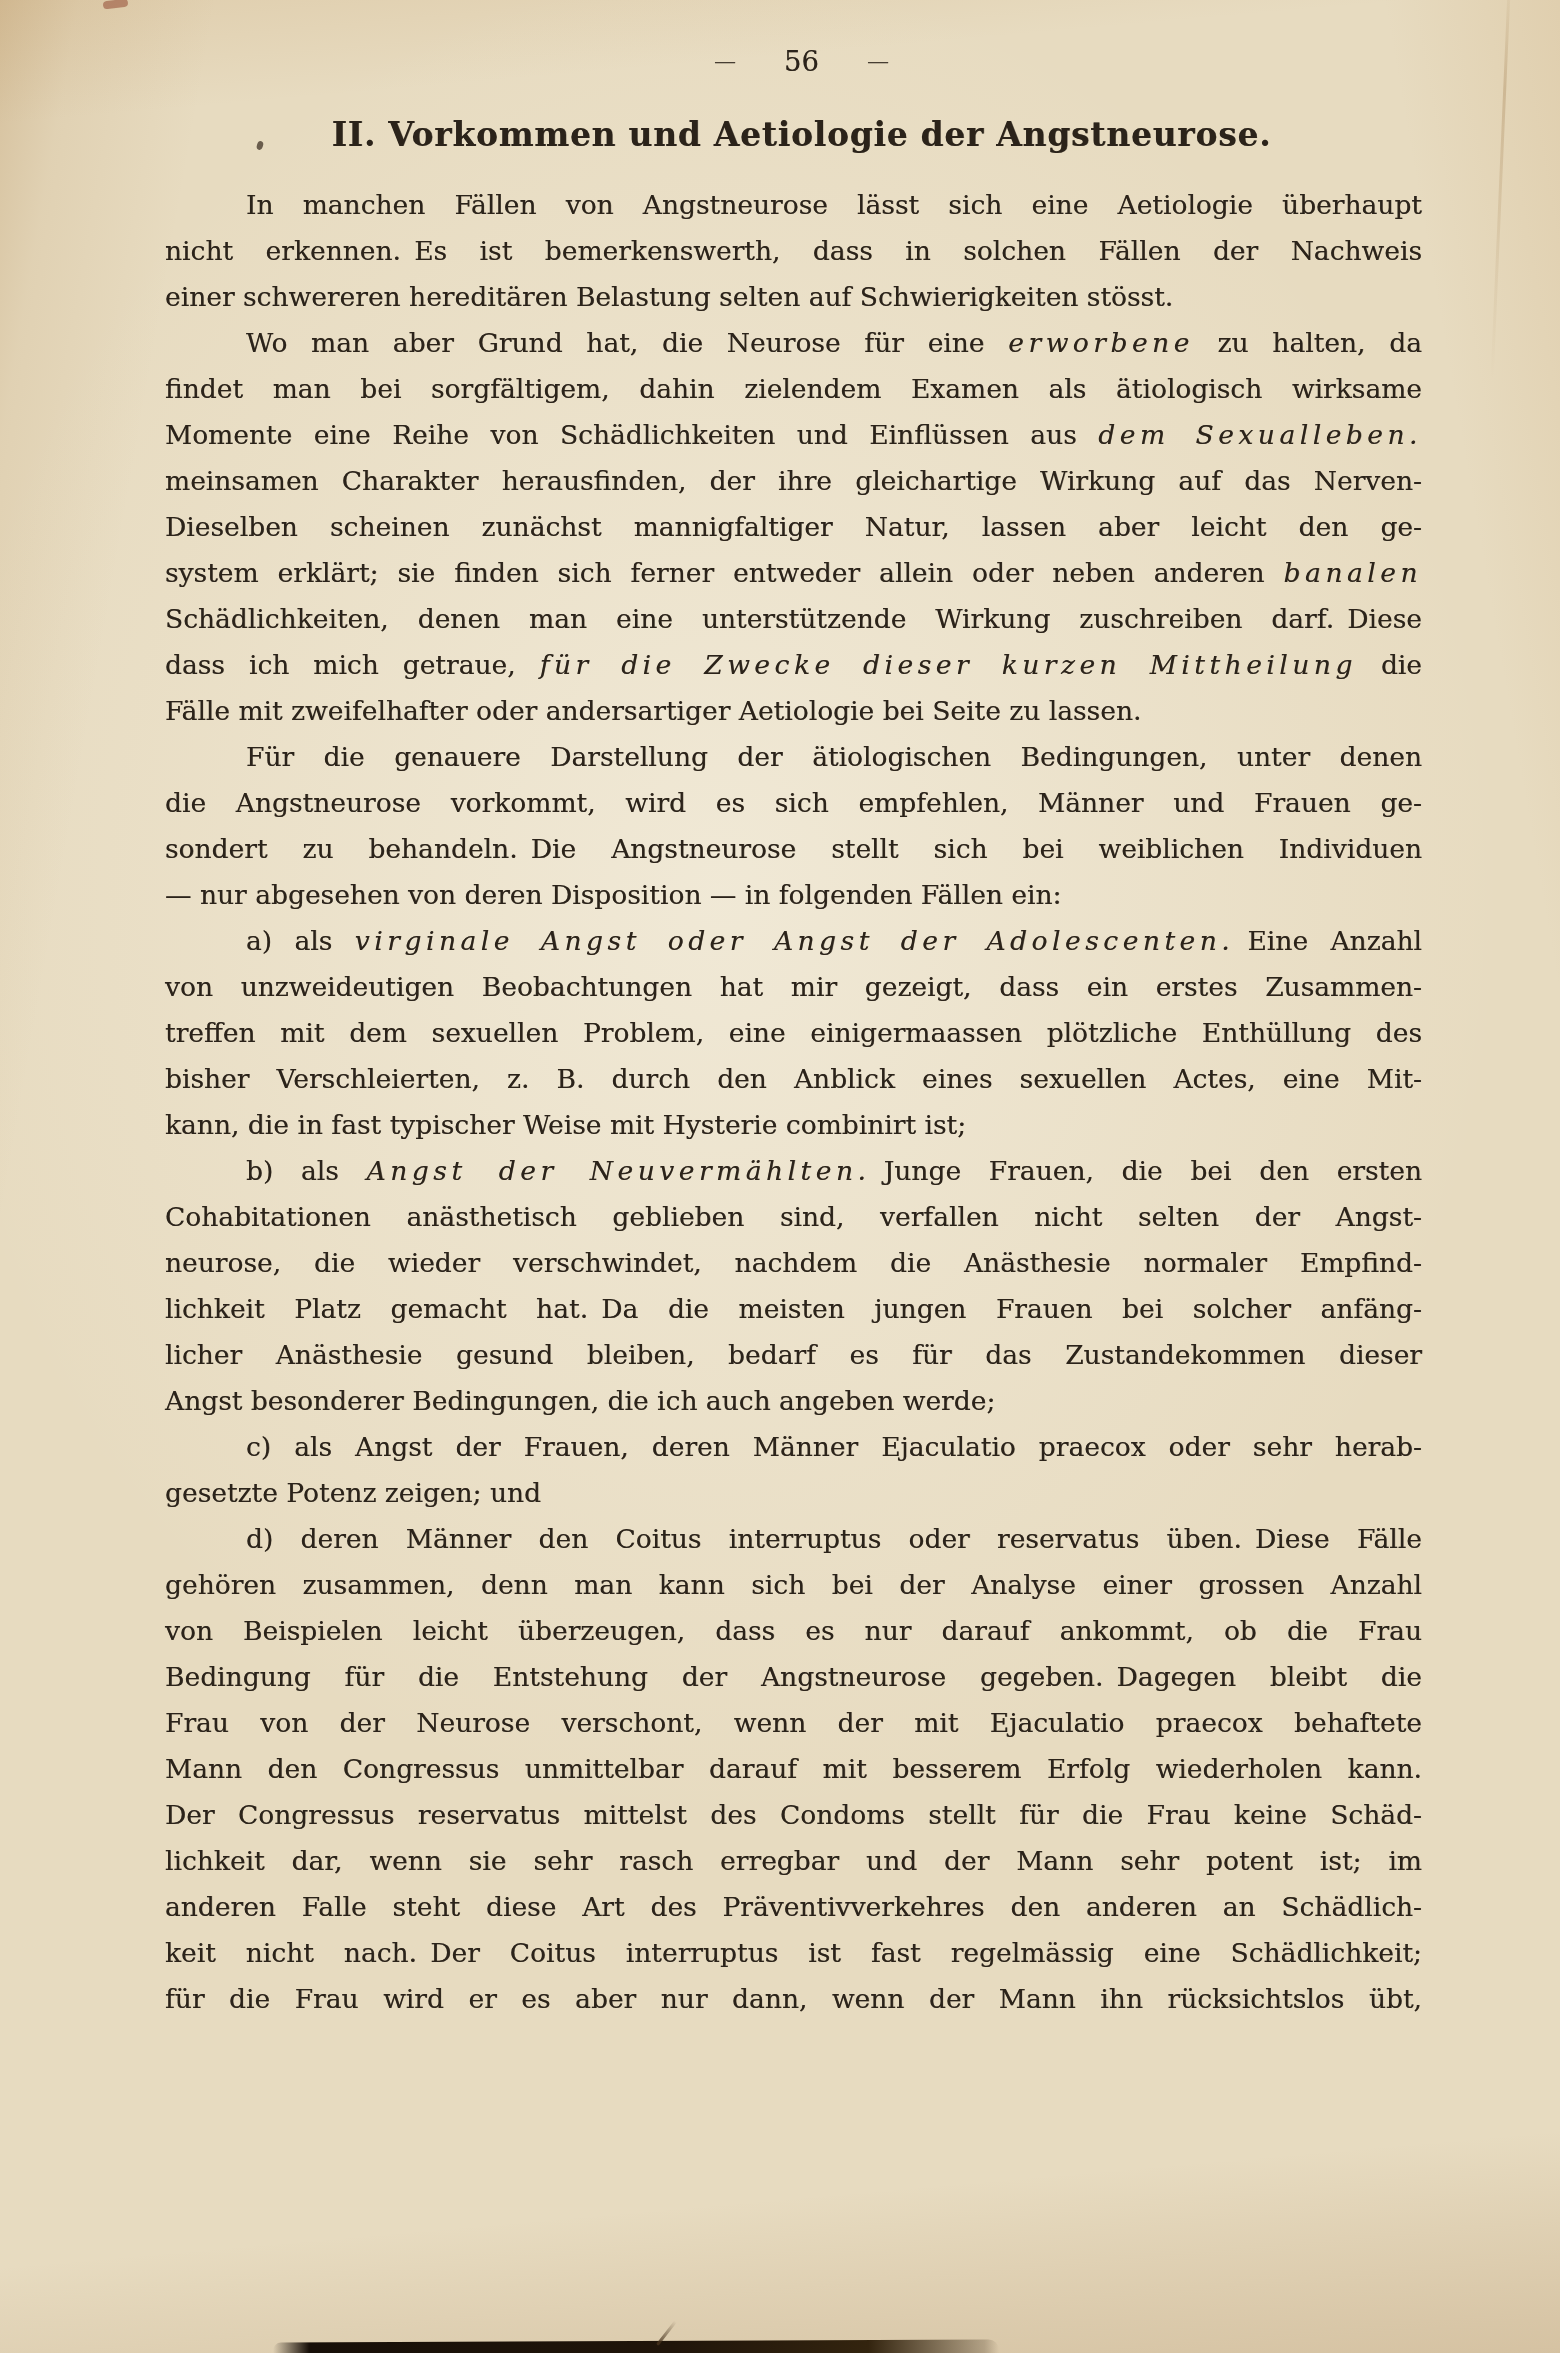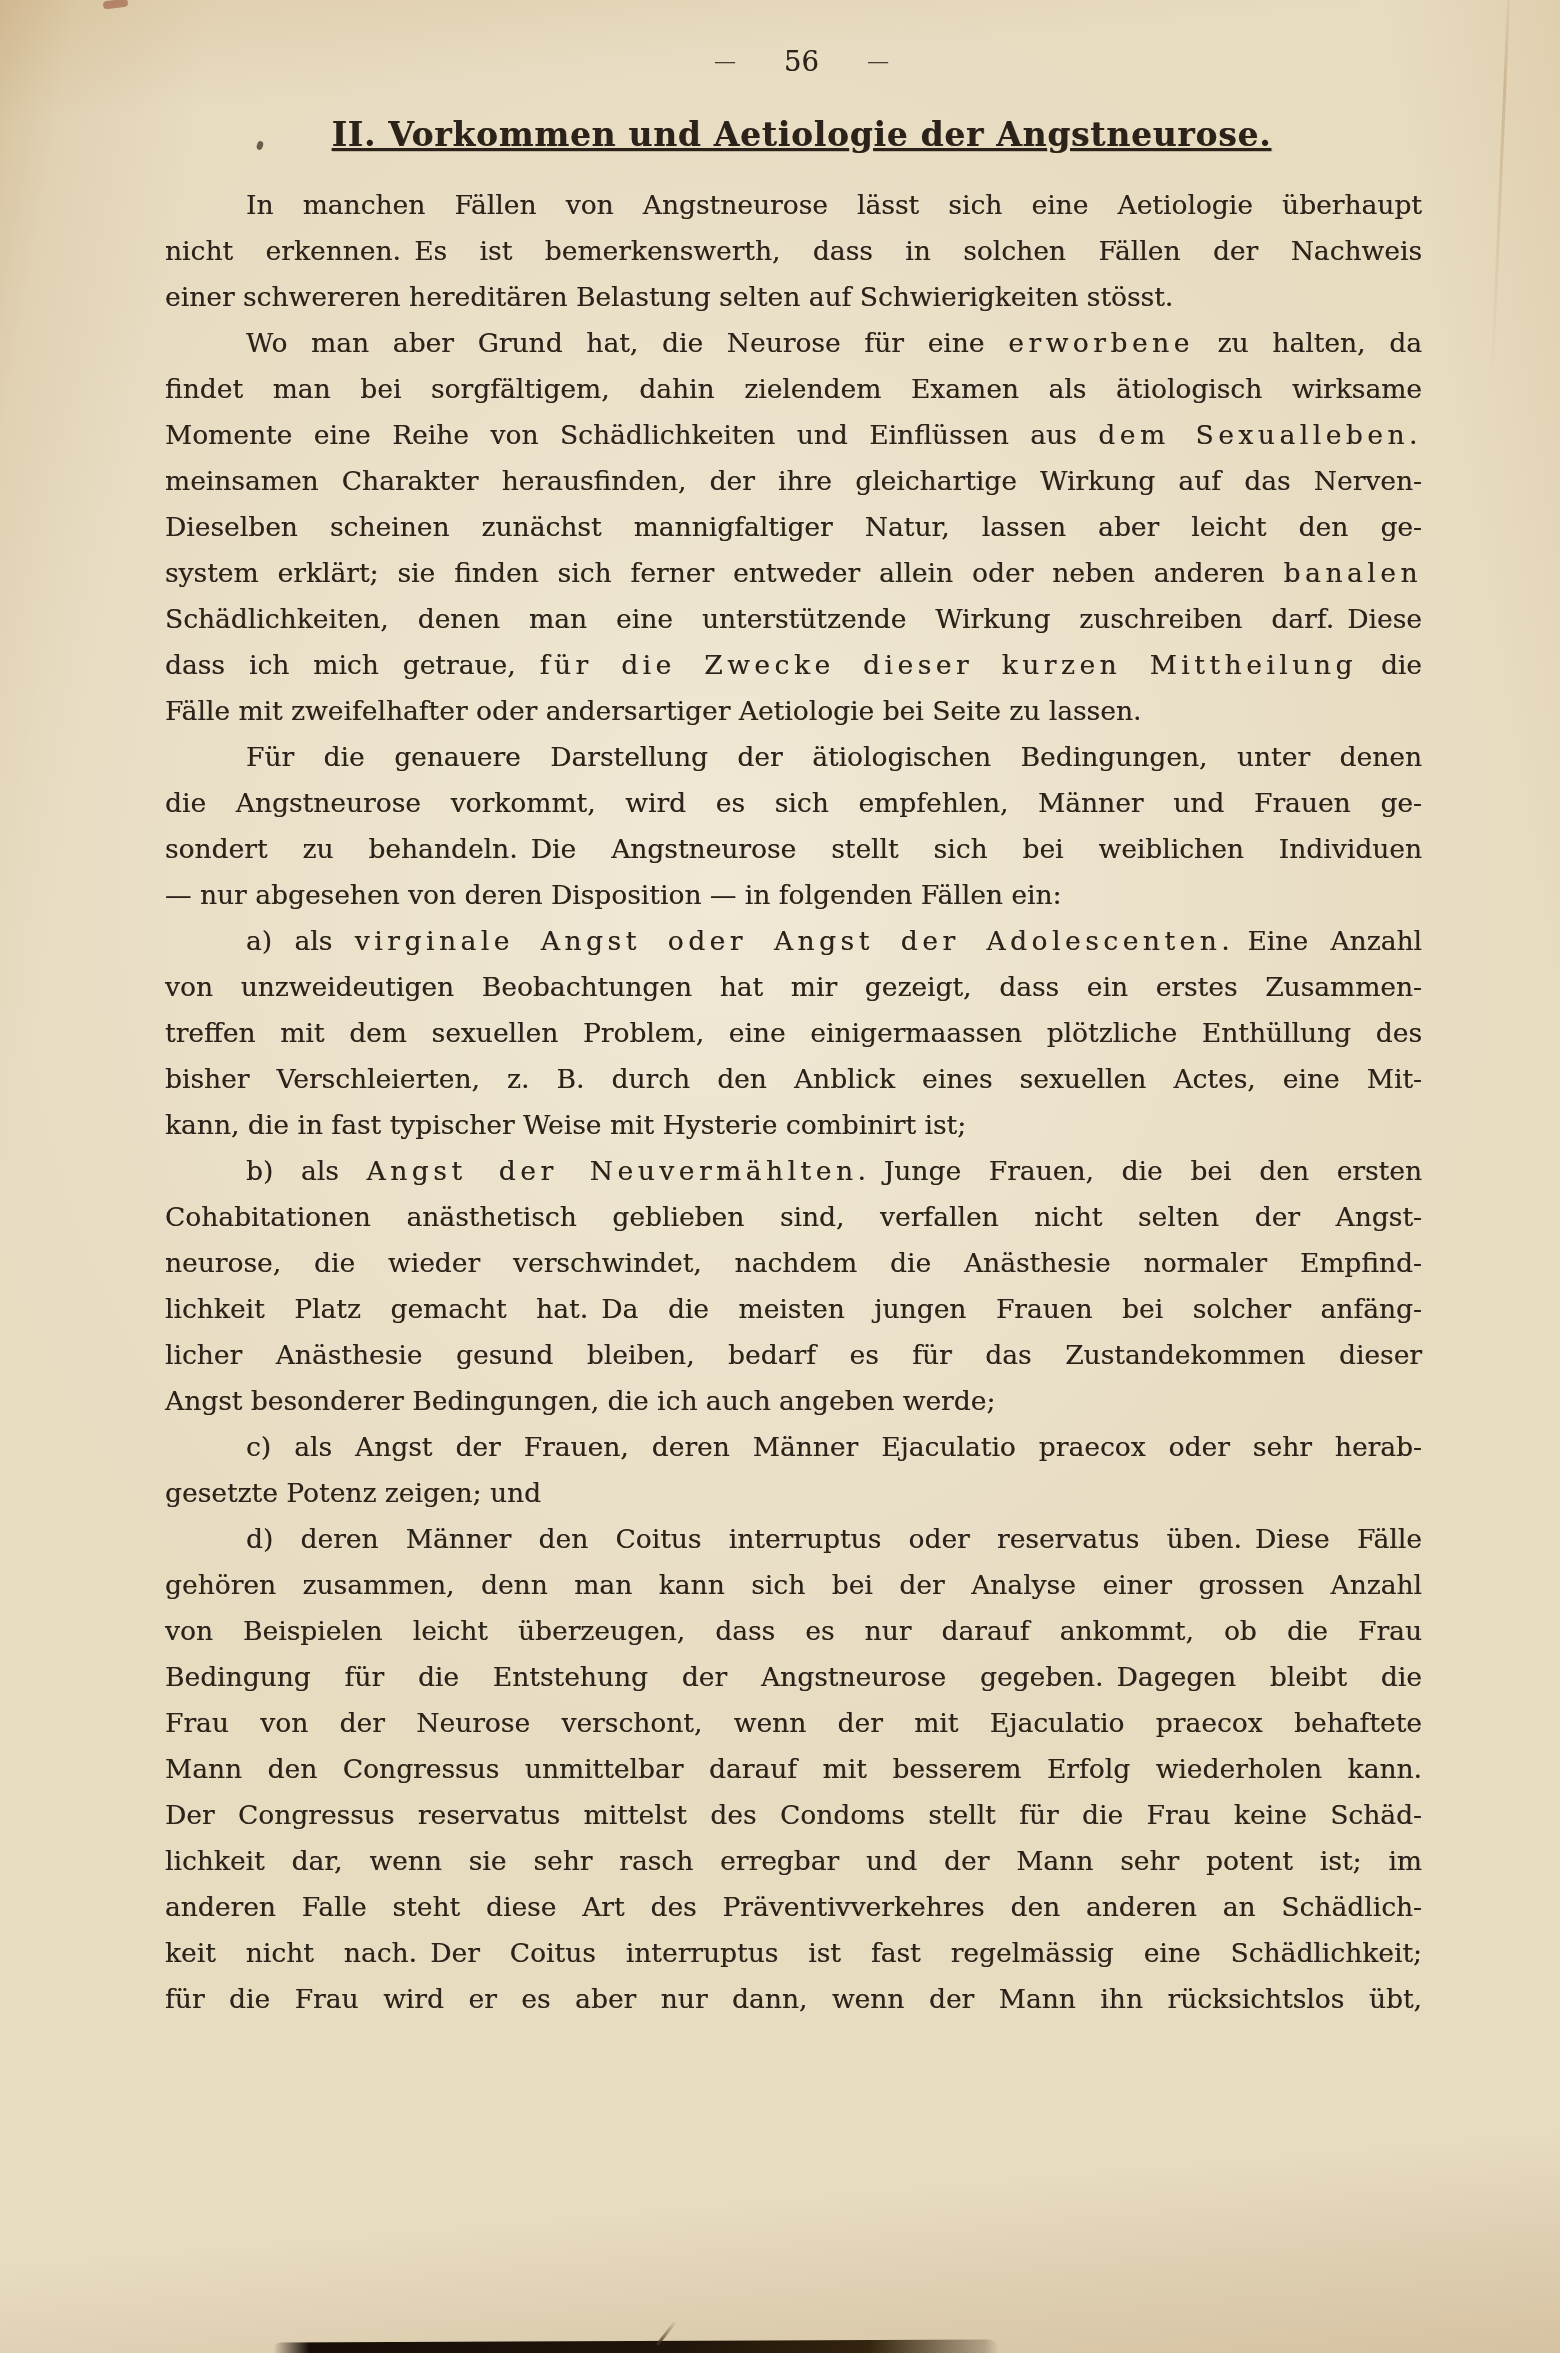--- a/index.html
+++ b/index.html
@@ -42,40 +42,39 @@
     position: absolute;
     top: 115px;
     left: 173px;
     width: 1257px;
     margin: 0;
     text-align: center;
     font-size: 33px;
     font-weight: bold;
     letter-spacing: 0.7px;
     text-shadow: 0.4px 0.4px 0.4px rgba(30,24,16,0.5);
-    text-decoration: underline;
   }
   .textblock {
     position: absolute;
     left: 165px;
     top: 182px;
     width: 1257px;
     font-size: 26.5px;
     line-height: 46px;
     text-shadow: 0.3px 0.3px 0.4px rgba(43,35,26,0.55);
   }
   .line {
     text-align: justify;
     text-align-last: justify;
     height: 46px;
     white-space: nowrap;
   }
   .line.indent { text-indent: 81px; }
   .line.last { text-align-last: left; }
-  .sp { letter-spacing: 0.17em; }
+  .sp { letter-spacing: 0.17em; font-style: italic; }
 
   .ink-dot {
     position: absolute;
     left: 257px;
     top: 141px;
     width: 6.2px;
     height: 8.8px;
     background: rgba(52,40,28,0.7);
     border-radius: 50%;
     transform: rotate(18deg);

